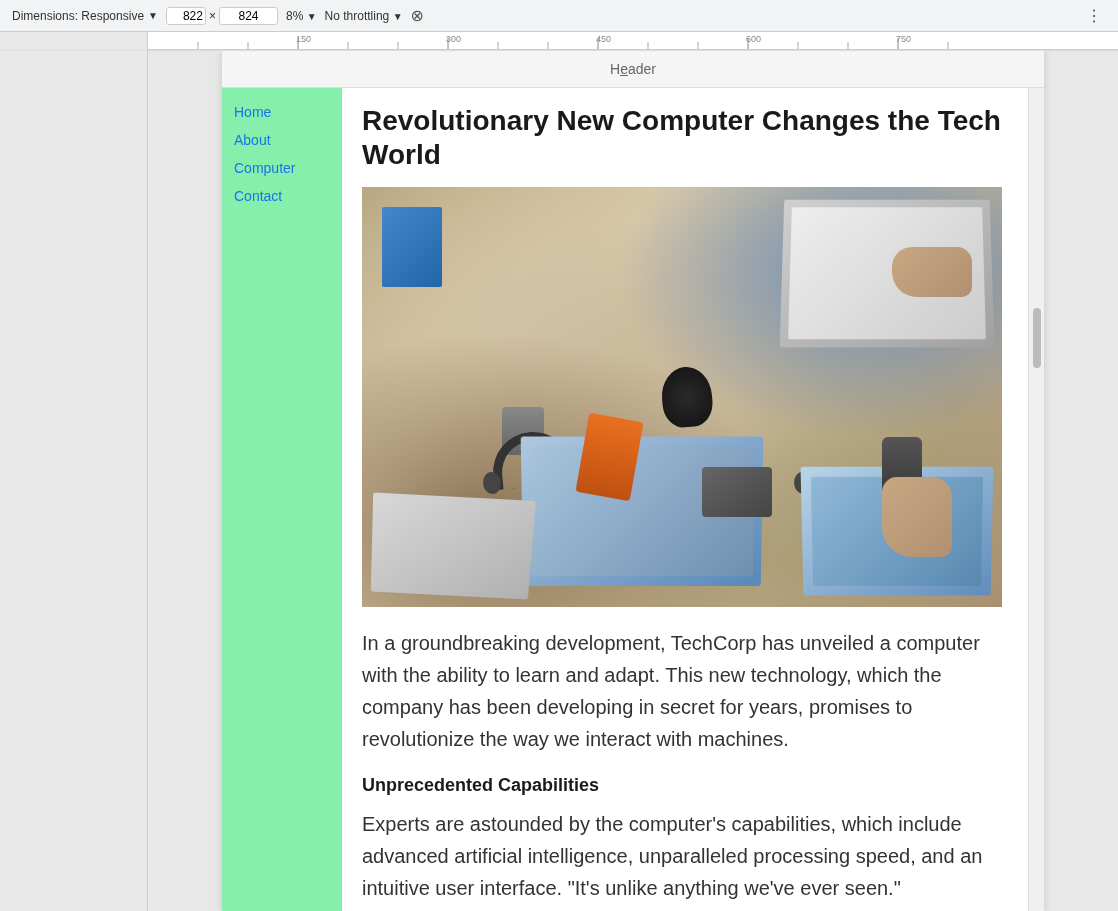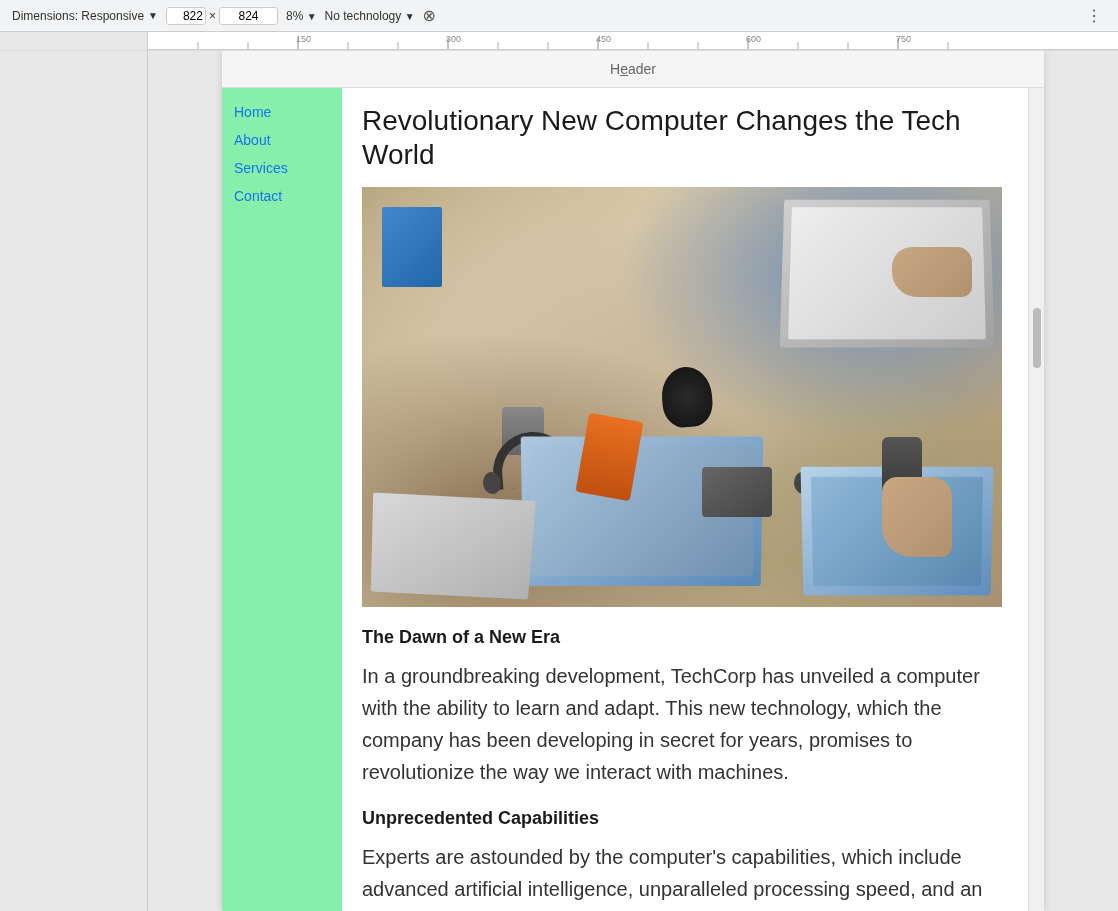--- a/index.html
+++ b/index.html
@@ -124,21 +124,21 @@
     }
 
     
     .site-content {
       flex: 1;
       padding: 16px 24px 24px 20px;
     }
 
     .article-title {
       font-size: 28px;
-      font-weight: normal;
+      font-weight: bold;
       color: #1a1a1a;
       line-height: 1.2;
       margin-bottom: 16px;
     }
 
     .article-image {
       width: 100%;
       max-width: 640px;
       height: 420px;
       margin-bottom: 20px;
@@ -222,21 +222,21 @@
   <div class="size-x">
     <input type="text" style="width: 40px; text-align: right; font-size: 12px; border: 1px solid rgb(204, 204, 204); padding: 1px 2px;" value="822">
     <span>×</span>
     <input type="text" style="width: 59px; text-align: center; font-size: 12px; border: 1px solid rgb(204, 204, 204); padding: 1px 2px;" value="824">
   </div>
   <div class="throttle-selector">
     <span>8%</span>
     <span style="font-size:10px;">▼</span>
   </div>
   <div>
-    <span>No technology</span>
+    <span>No throttling</span>
     <span style="font-size:10px;">▼</span>
   </div>
   <span style="font-size:16px; color:#555;">⊗</span>
   <div class="spacer"></div>
   <button class="toolbar-btn">⋮</button>
 </div>
 
 <div class="ruler-area">
   <div class="ruler-corner"></div>
   <div class="ruler-horizontal">
@@ -278,21 +278,21 @@
 
     <div class="webpage">
 
       <div class="site-header"><span style="font-size:14px;color:#666;">H<span style="text-decoration:underline;">e</span>ader</span></div>
 
       <div class="site-body">
 
         <nav class="site-nav">
           <a href="#">Home</a>
           <a href="#">About</a>
-          <a href="#">Services</a>
+          <a href="#">Computer</a>
           <a href="#">Contact</a>
         </nav>
 
         <main class="site-content">
 
           <h1 class="article-title">Revolutionary New Computer Changes the Tech World</h1>
 
           <div class="article-image">
             <div class="article-image-canvas">
 
@@ -327,21 +327,20 @@
               <div style="position:absolute;bottom:100px;right:80px;width:40px;height:70px;background:linear-gradient(to bottom,#555,#333);border-radius:6px;"></div>
 
               <div style="position:absolute;bottom:50px;right:50px;width:70px;height:80px;background:linear-gradient(135deg,#c8a882,#b09070);border-radius:15px 20px 10px 30px;"></div>
 
               <div style="position:absolute;top:280px;left:340px;width:70px;height:50px;background:linear-gradient(145deg,#666,#444);border-radius:4px;"></div>
 
               <div style="position:absolute;top:230px;left:220px;width:55px;height:80px;background:linear-gradient(to bottom,#e87020,#c05010);border-radius:4px;transform:rotate(10deg);"></div>
             </div>
           </div>
 
-          <h2 class="section-heading">The Dawn of a New Era</h2>
           <div class="article-body">
             <p>In a groundbreaking development, TechCorp has unveiled a computer with the ability to learn and adapt. This new technology, which the company has been developing in secret for years, promises to revolutionize the way we interact with machines.</p>
           </div>
 
           <h2 class="section-heading">Unprecedented Capabilities</h2>
           <div class="article-body">
             <p>Experts are astounded by the computer's capabilities, which include advanced artificial intelligence, unparalleled processing speed, and an intuitive user interface. "It's unlike anything we've ever seen."</p>
           </div>
 
         </main>

